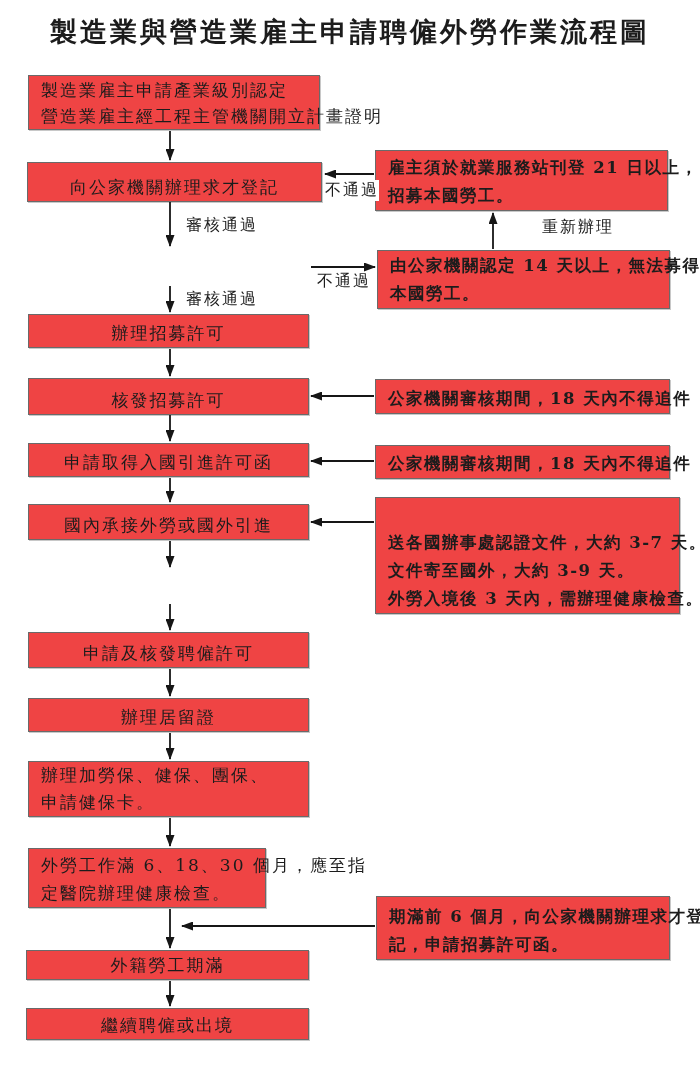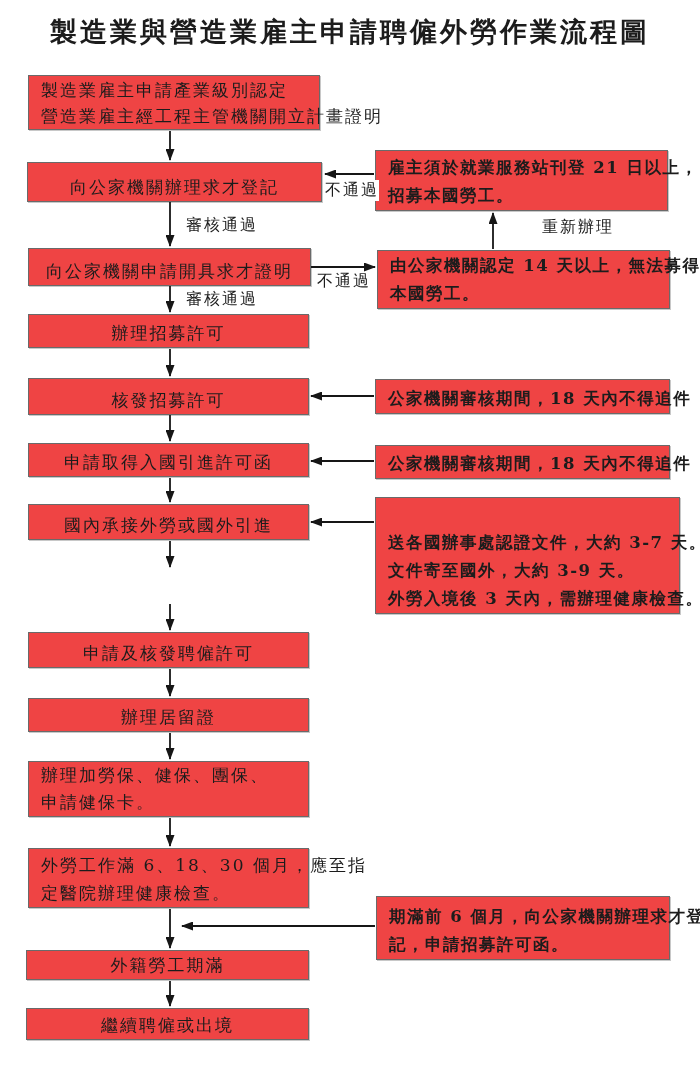--- a/index.html
+++ b/index.html
@@ -57,23 +57,20 @@
 
   <div class="box leftpad" style="left:28px; top:75px; width:292px; height:55px; line-height:26px;">
     <div class="line">製造業雇主申請產業級別認定</div>
     <div class="line">營造業雇主經工程主管機關開立計畫證明</div>
   </div>
 
   <div class="box center" style="left:27px; top:162px; width:295px; height:40px;">
     <div class="line">向公家機關辦理求才登記</div>
   </div>
 
-  <div class="box center" style="left:28px; top:248px; width:283px; height:38px;">
-    <div class="line">向公家機關申請開具求才證明</div>
-  </div>
 
   <div class="box center" style="left:28px; top:314px; width:281px; height:34px;">
     <div class="line">辦理招募許可</div>
   </div>
 
   <div class="box center" style="left:28px; top:378px; width:281px; height:37px;">
     <div class="line">核發招募許可</div>
   </div>
 
   <div class="box center" style="left:28px; top:443px; width:281px; height:34px;">
@@ -91,21 +88,21 @@
 
   <div class="box center" style="left:28px; top:698px; width:281px; height:34px;">
     <div class="line">辦理居留證</div>
   </div>
 
   <div class="box leftpad" style="left:28px; top:761px; width:281px; height:56px;">
     <div class="line">辦理加勞保、健保、團保、</div>
     <div class="line">申請健保卡。</div>
   </div>
 
-  <div class="box leftpad" style="left:28px; top:848px; width:281px; height:60px; line-height:28px;">
+  <div class="box leftpad" style="left:28px; top:848px; width:238px; height:60px; line-height:28px;">
     <div class="line">外勞工作滿 6、18、30 個月，應至指</div>
     <div class="line">定醫院辦理健康檢查。</div>
   </div>
 
   <div class="box center" style="left:26px; top:950px; width:283px; height:30px;">
     <div class="line">外籍勞工期滿</div>
   </div>
 
   <div class="box center" style="left:26px; top:1008px; width:283px; height:32px;">
     <div class="line">繼續聘僱或出境</div>

